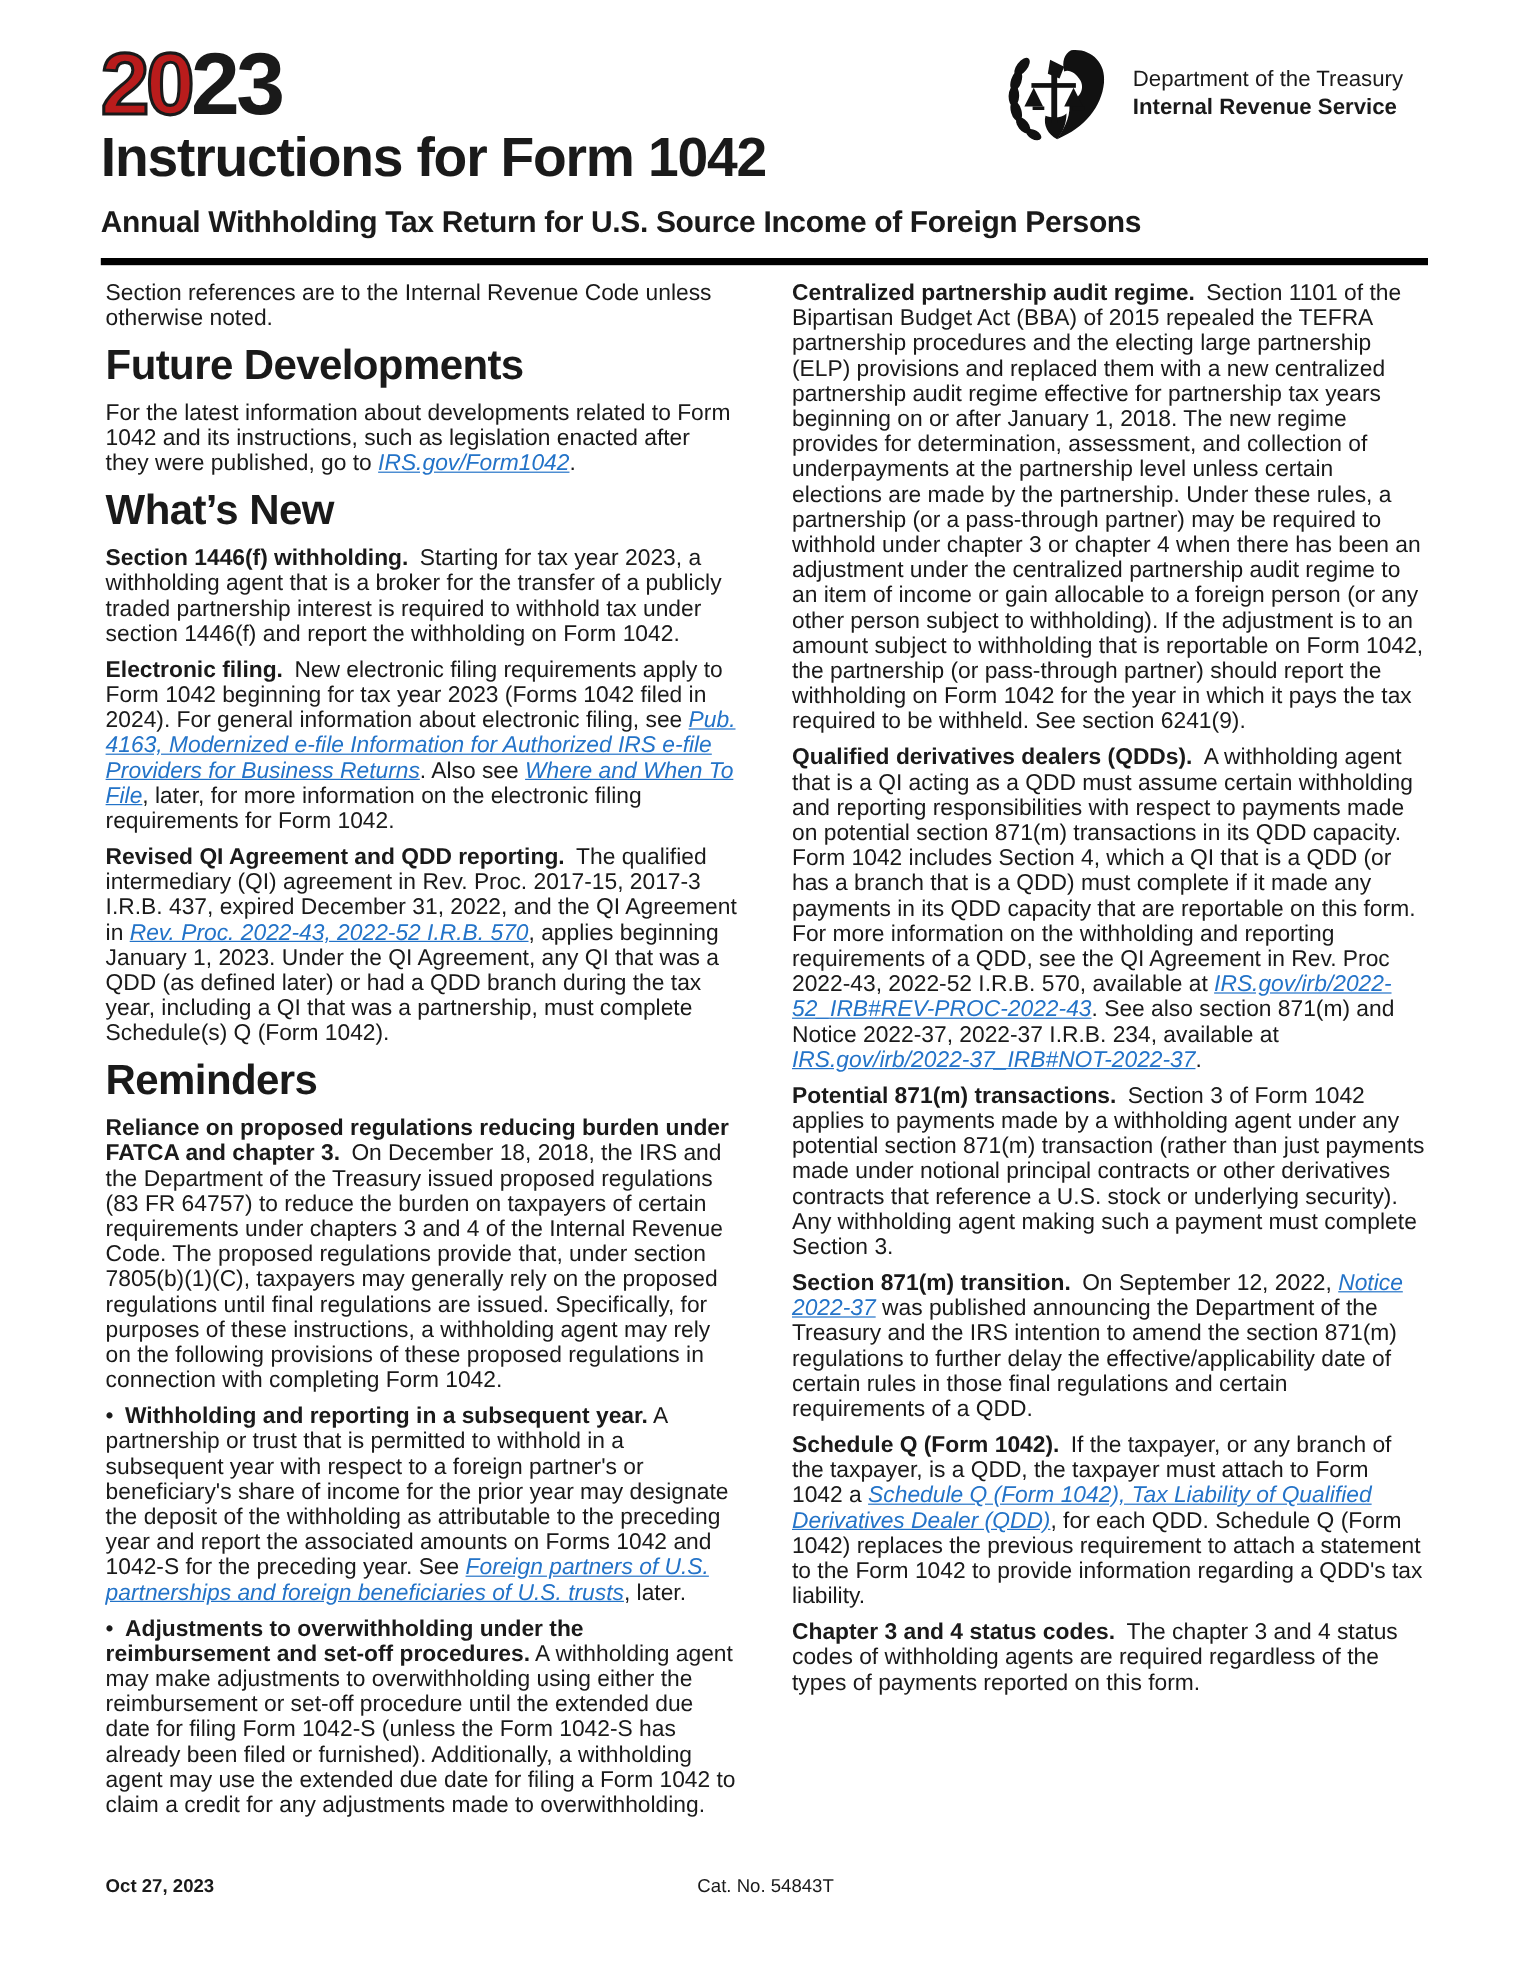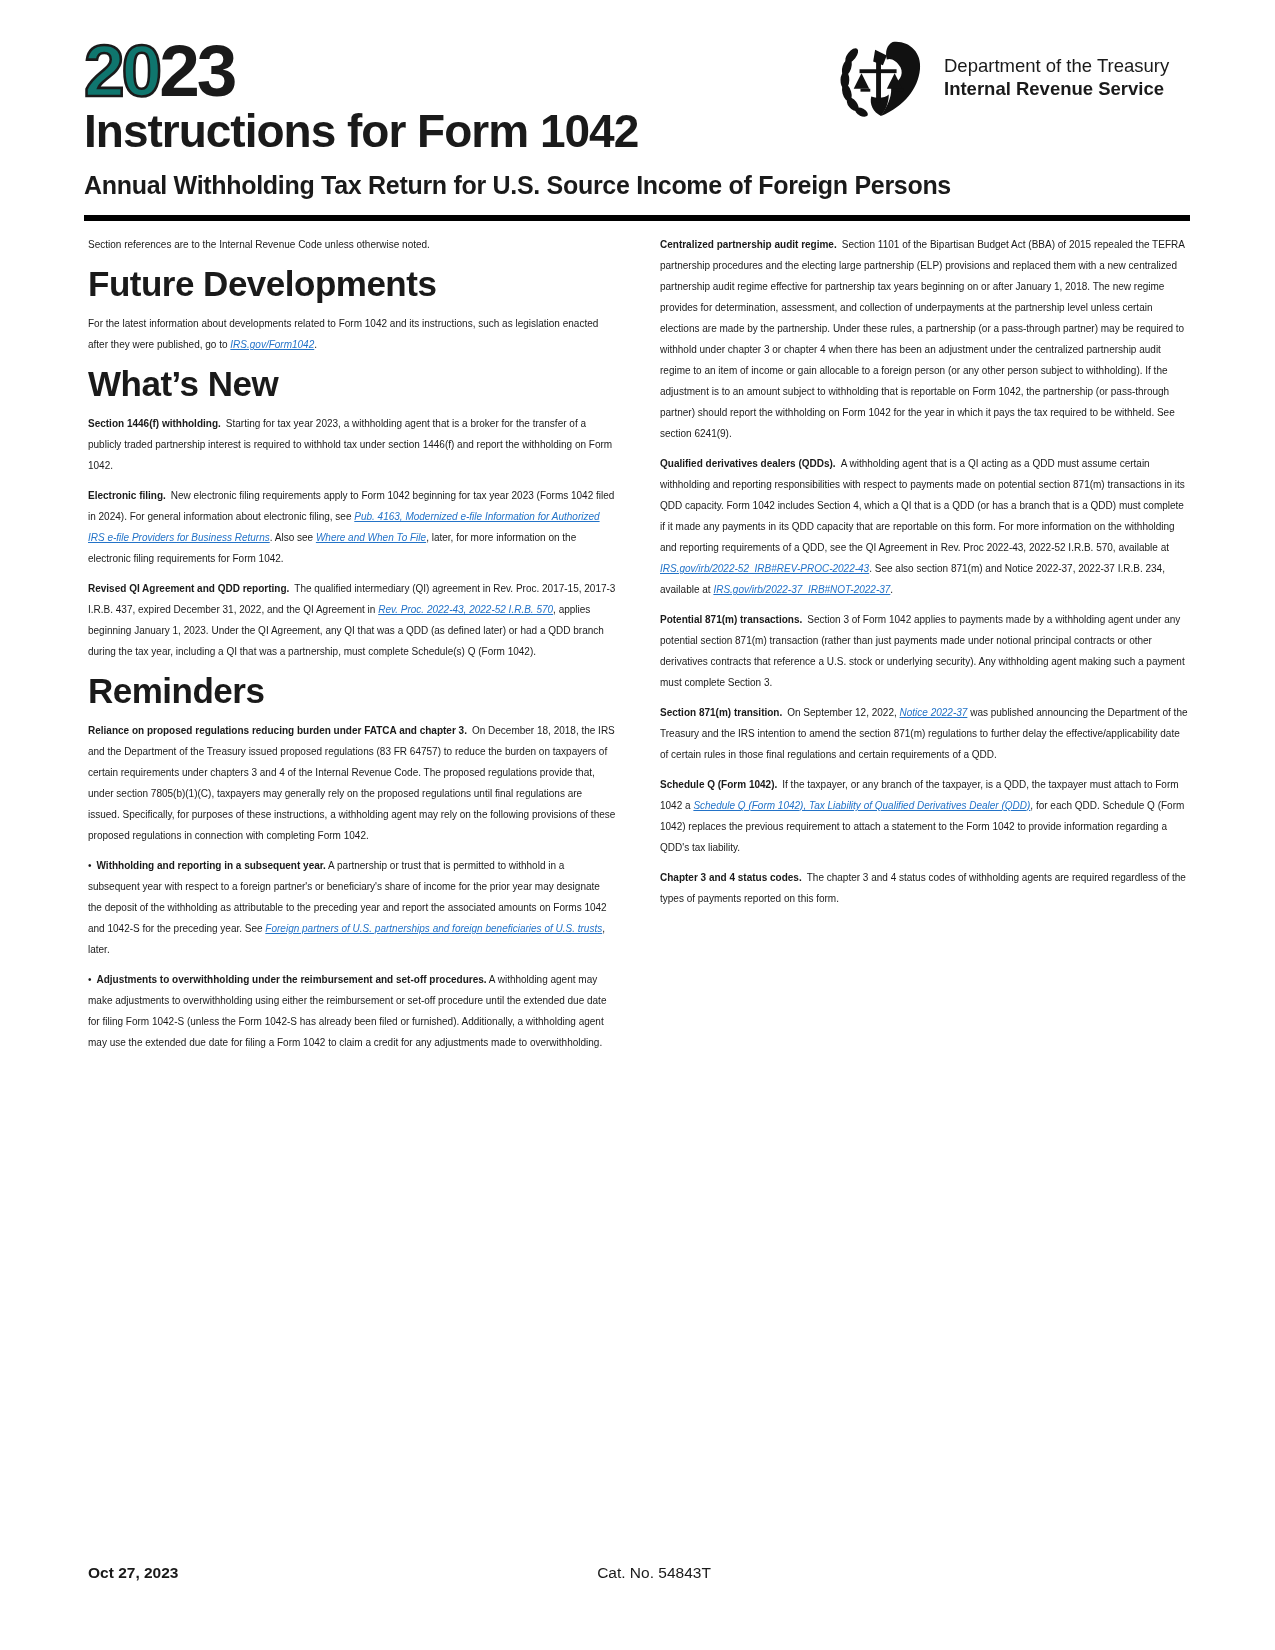--- a/index.html
+++ b/index.html
@@ -11,56 +11,56 @@
     -webkit-font-smoothing:antialiased;
   }
   .page { position:absolute; inset:0; }
 
   
   .year {
     position:absolute; left:84px; top:34px;
     font-size:73px; font-weight:700; line-height:1; letter-spacing:-3px;
     white-space:nowrap;
   }
-  .year .outline { color:#0f766e; -webkit-text-stroke:2.6px #1a1a1a; }
+  .year .outline { color:#b91c1c; -webkit-text-stroke:2.6px #1a1a1a; }
   .doc-title {
     position:absolute; left:84px; top:104px;
     font-size:46px; font-weight:700; letter-spacing:-1px; white-space:nowrap;
   }
   .agency { position:absolute; left:836px; top:40px; display:flex; gap:20px; align-items:flex-start; }
   .irs-logo { width:88px; height:78px; flex:0 0 auto; }
   .agency-text { font-size:18.5px; line-height:23px; padding-top:14px; white-space:nowrap; }
   .agency-text .l2 { font-weight:700; }
 
   .subtitle {
     position:absolute; left:84px; top:171px;
     font-size:25px; font-weight:700; letter-spacing:-0.3px; white-space:nowrap;
   }
   .rule { position:absolute; left:84px; top:215px; width:1106px; height:6px; background:var(--rule-color,#000); }
 
   
   .columns { position:absolute; left:88px; top:234px; width:1100px; display:flex; gap:44px; }
   .col { flex:1 1 0; min-width:0; }
-  .para { font-size:10px; line-height:21px; margin-bottom:9px; }
+  .para { font-size:19px; line-height:21px; margin-bottom:9px; }
   .para .b { font-weight:700; }
   .para.indent { text-indent:24px; }
   .doc-link {
     color:var(--link-color,#2373C8);
     font-style:italic; text-decoration:underline; cursor:pointer;
   }
   .section-heading {
     font-size:35px; font-weight:700; letter-spacing:-0.5px;
     margin:9px 0 9px;
   }
   .bullet-marker { font-weight:400; }
 
   
   .footer { position:absolute; left:88px; top:1564px; width:1100px; font-size:15.5px; }
   .footer .date { font-weight:700; }
-  .footer .cat { position:absolute; left:16px; top:0; width:100%; text-align:center; }
+  .footer .cat { position:absolute; left:0; top:0; width:100%; text-align:center; }
 </style>
 </head>
 <body style="--link-color: #2373C8; --rule-color: #000000; --text-color: #1A1A1A;">
 
 <div class="page">
 
   <div class="year"><span class="outline">20</span><span class="solid">23</span></div>
 
   <div class="agency">
     <svg class="irs-logo" viewBox="0 0 90 80" xmlns="http://www.w3.org/2000/svg" aria-hidden="true">

